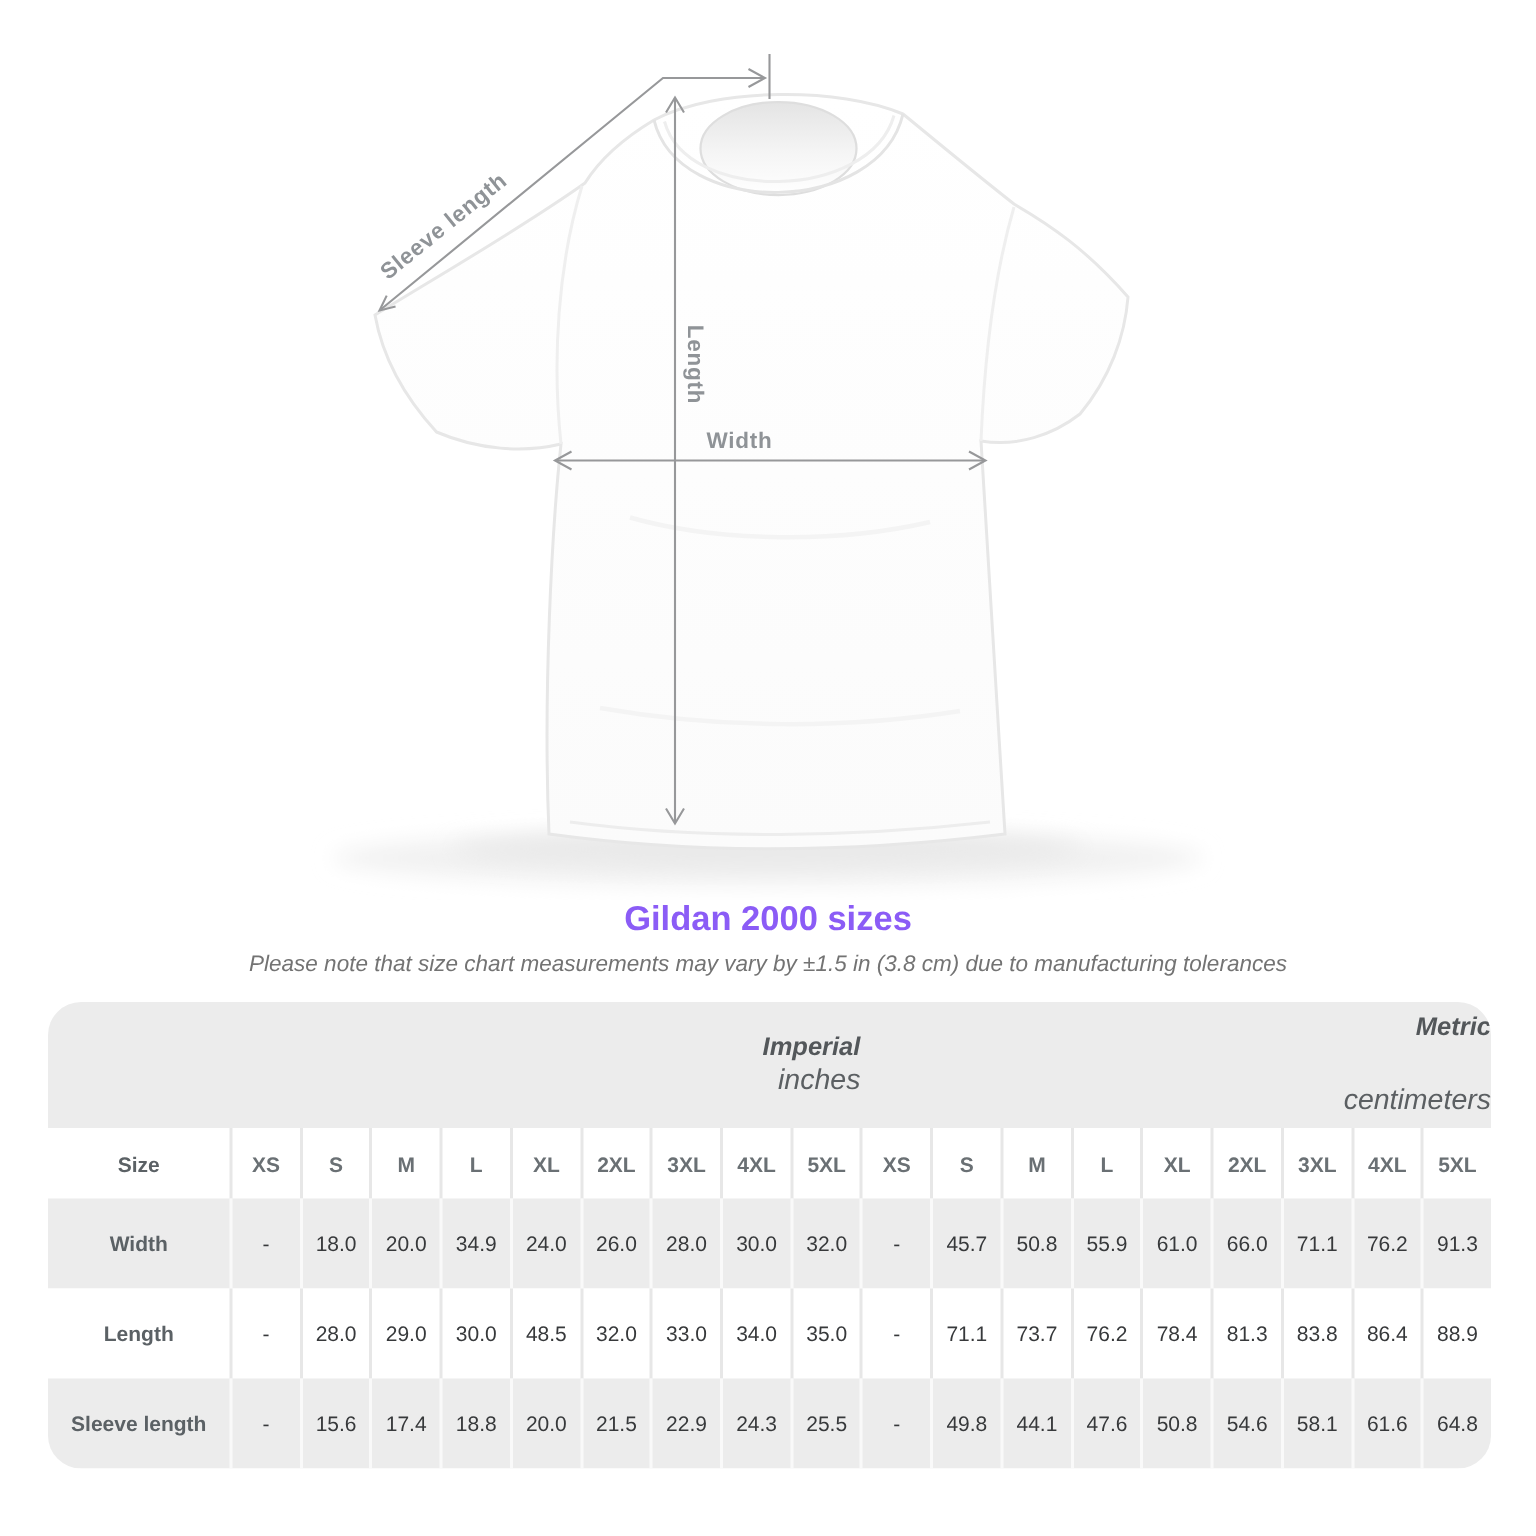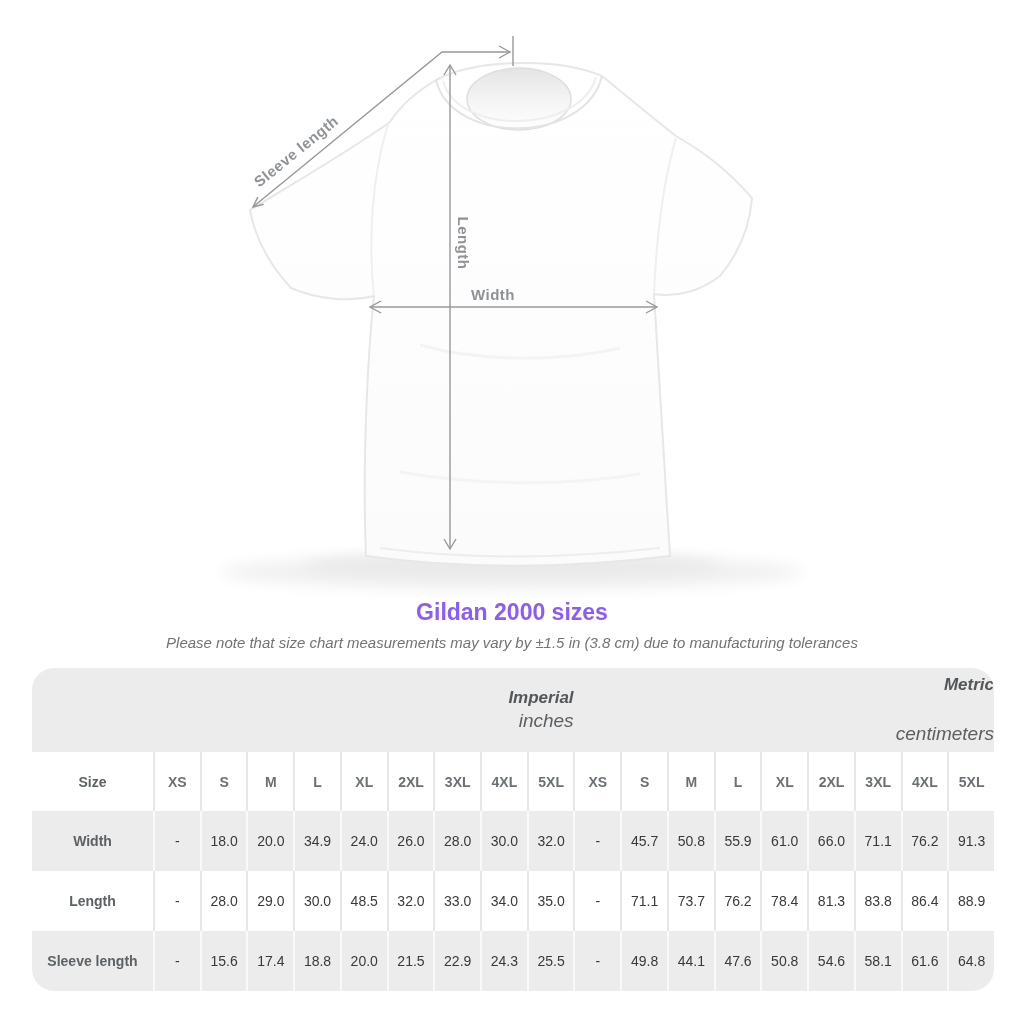--- a/index.html
+++ b/index.html
@@ -37,21 +37,21 @@
   .band { display:flex; height:84px; background:#ececec; }
   .band-half { display:flex; flex-direction:column; align-items:flex-end; justify-content:center; gap:2px; }
   .band-half.imp { width:56.3%; }
   .band-half.met { width:43.7%;gap:28px; }
   .g-label { font-size:17px; font-weight:bold; font-style:italic; color:#53575a; }
   .g-unit  { font-size:19px; font-style:italic; color:#5b5f62; }
 
   .t-row { display:grid; grid-template-columns:121px repeat(18, 1fr); }
   .r-white { background:#ffffff; --sep:#e7e7e7; }
   .r-gray  { background:#ececec; --sep:#f9f9f9; }
-  .row-size   { height:59px; }
+  .row-size   { height:47px; }
   .row-data   { height:60px; }
   .c { display:flex; align-items:center; justify-content:center; }
   .t-row .c + .c { border-left:2px solid var(--sep); }
   .h  { font-size:14px; font-weight:bold; color:#6a7074; }
   .rl { font-size:14px; font-weight:bold; color:#5b6165; }
   .v  { font-size:14px; color:#37393b; }
 </style>
 </head>
 <body>
 

